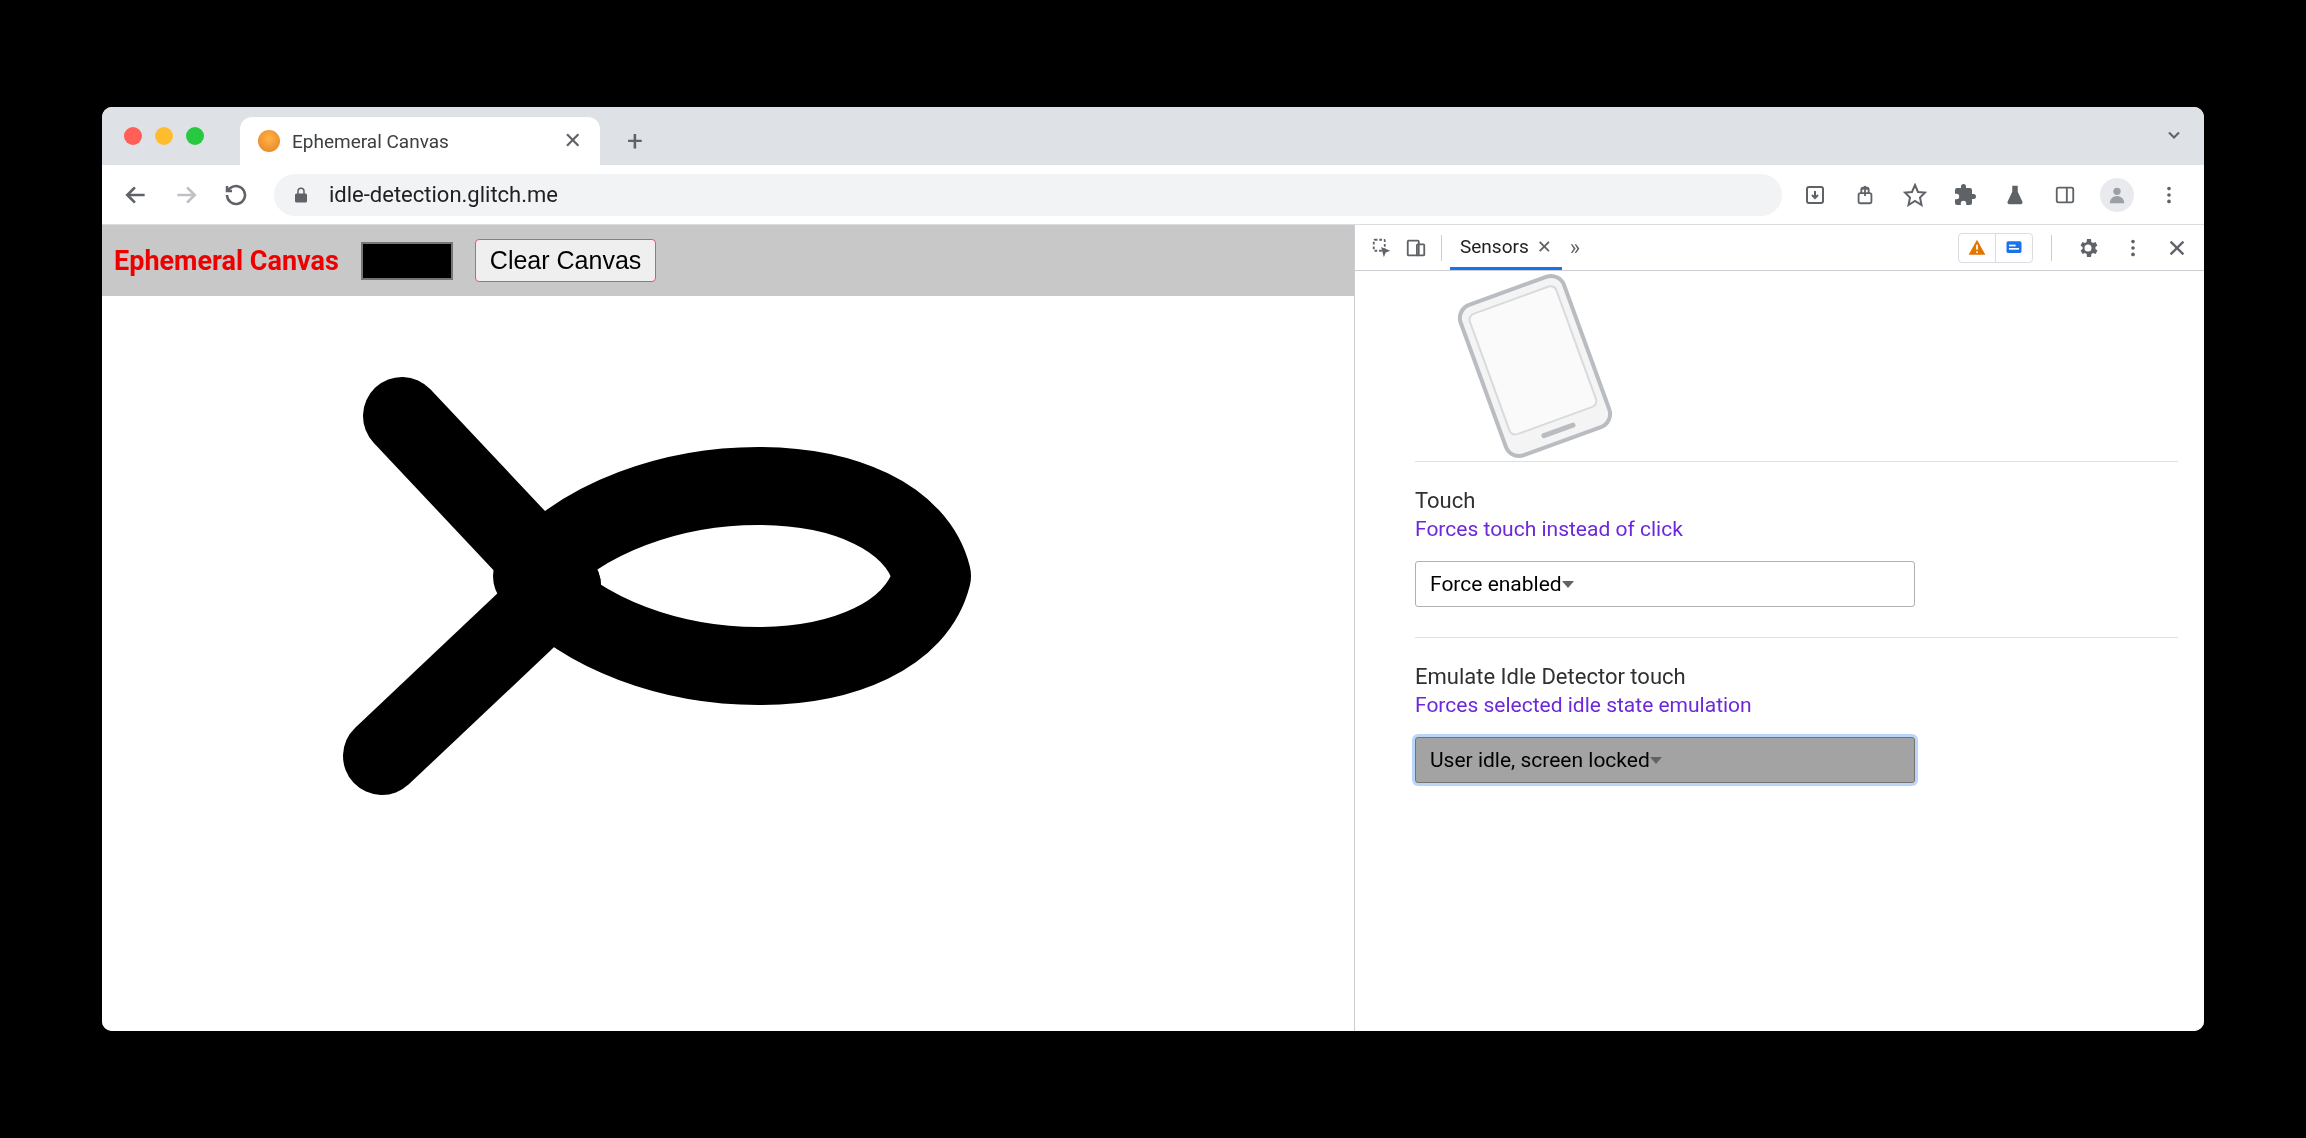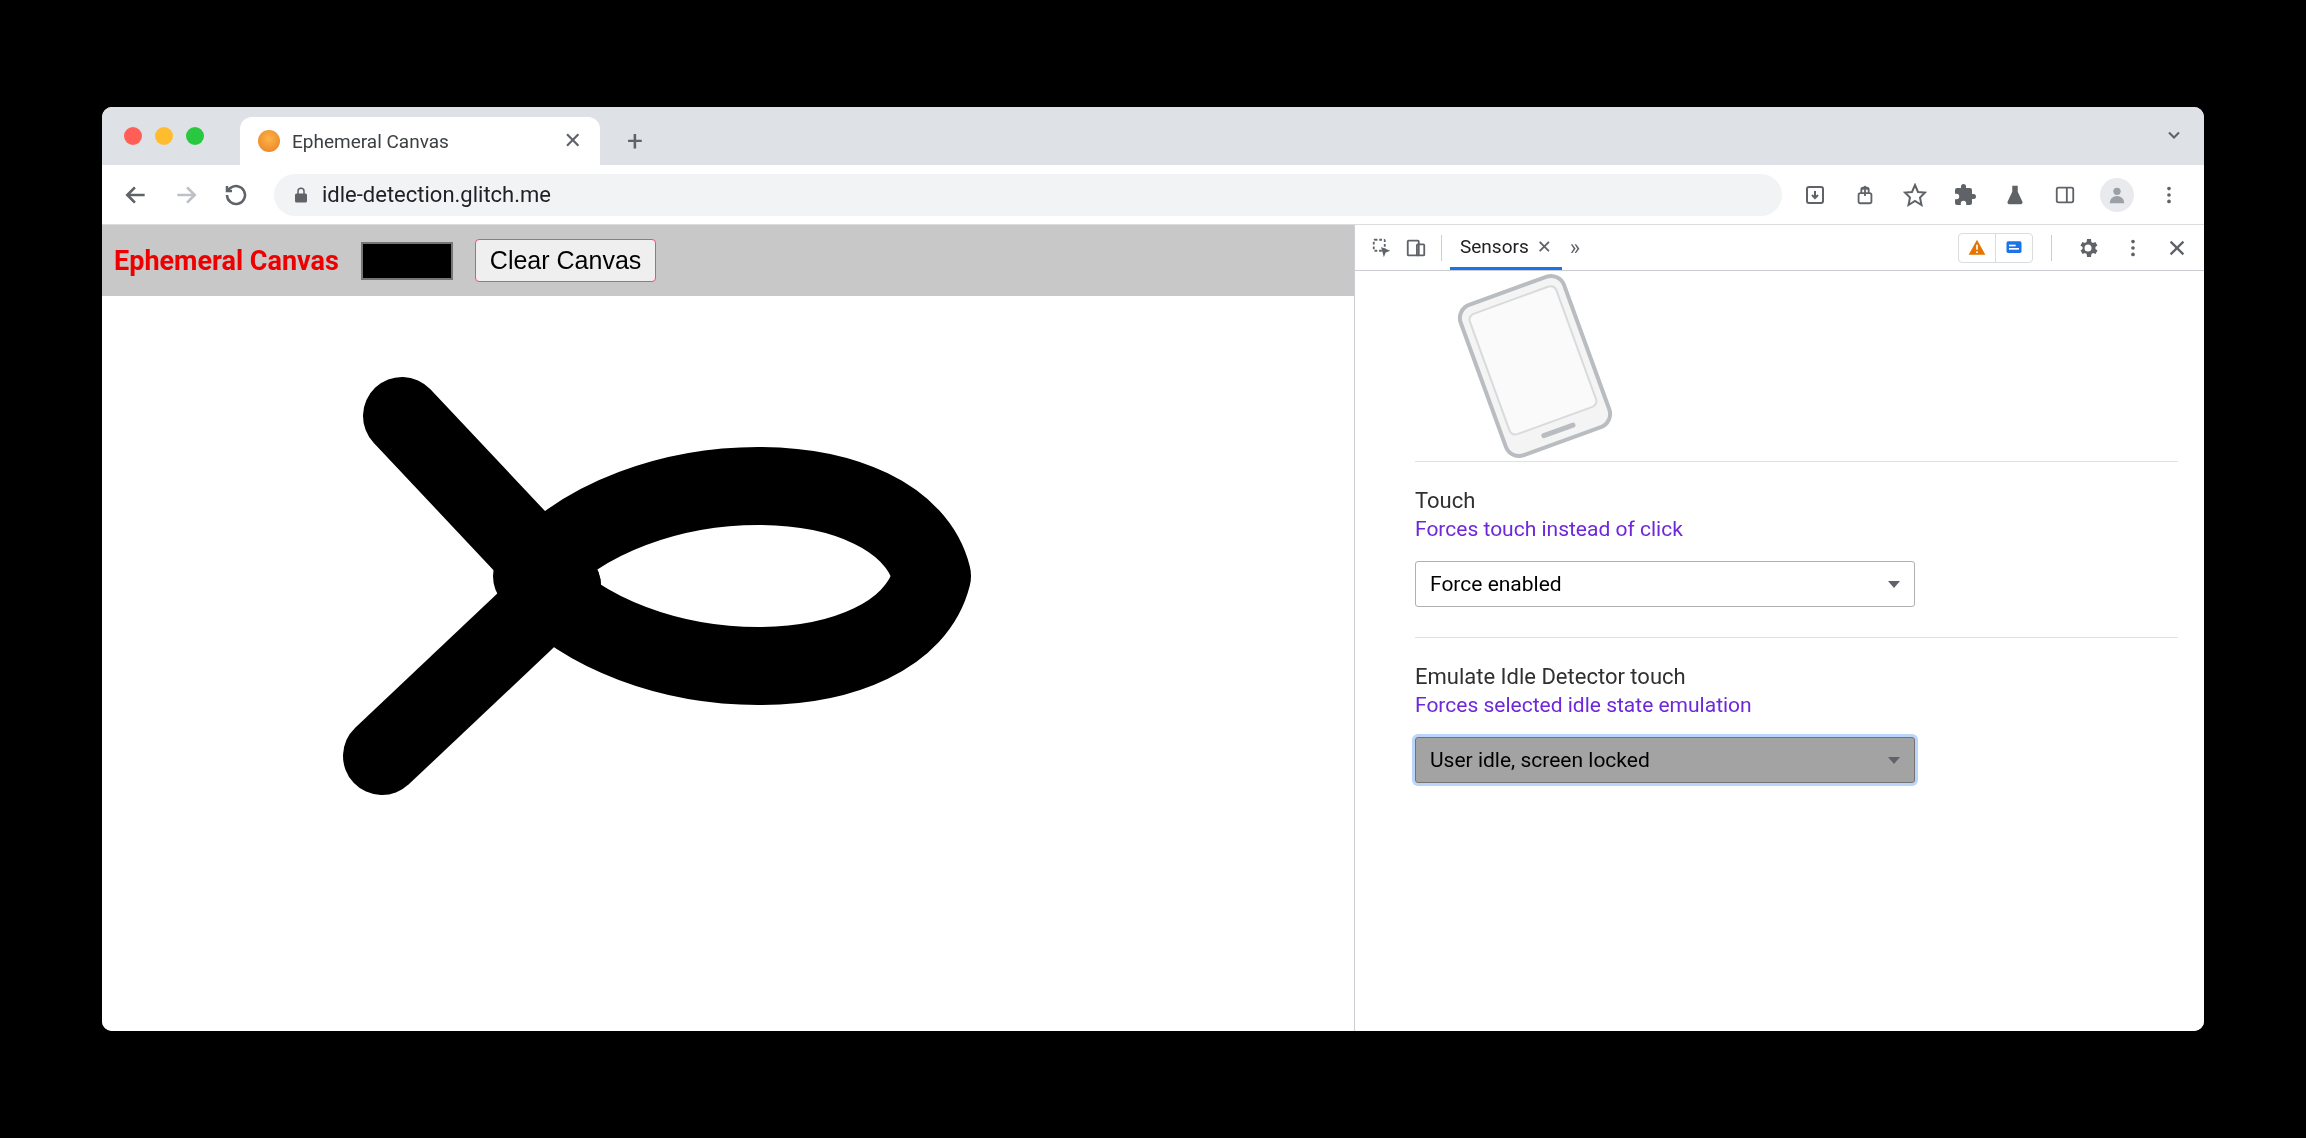--- a/index.html
+++ b/index.html
@@ -108,21 +108,21 @@
 }
 .nav-btn.disabled { color: #bdc1c6; }
 .omnibox {
   flex: 1;
   height: 42px;
   background: #f1f3f4;
   border-radius: 21px;
   display: flex;
   align-items: center;
   padding: 14px 18px;
-  gap: 12px;
+  gap: 19px;
   font-size: 22px;
   color: #202124;
   margin: 0 8px;
 }
 .lock-icon { color: #5f6368; display:flex; align-items:center; }
 .toolbar-icons {
   display: flex;
   align-items: center;
   gap: 20px;
   padding-right: 6px;
@@ -303,21 +303,20 @@
 .dt-select {
   width: 500px;
   height: 46px;
   border: 1px solid #b0b0b0;
   border-radius: 3px;
   background: #fff;
   font-size: 21px;
   padding: 0 14px;
   display:flex;
   align-items:center;
-  justify-content:space-between;
   cursor:pointer;
 }
 .dt-select.focused {
   background:#a3a3a3;
   border:1px solid #737373;
   box-shadow: 0 0 0 3px rgba(26,115,232,0.3);
 }
 .dt-select .caret {
   border-left:6px solid transparent;
   border-right:6px solid transparent;

